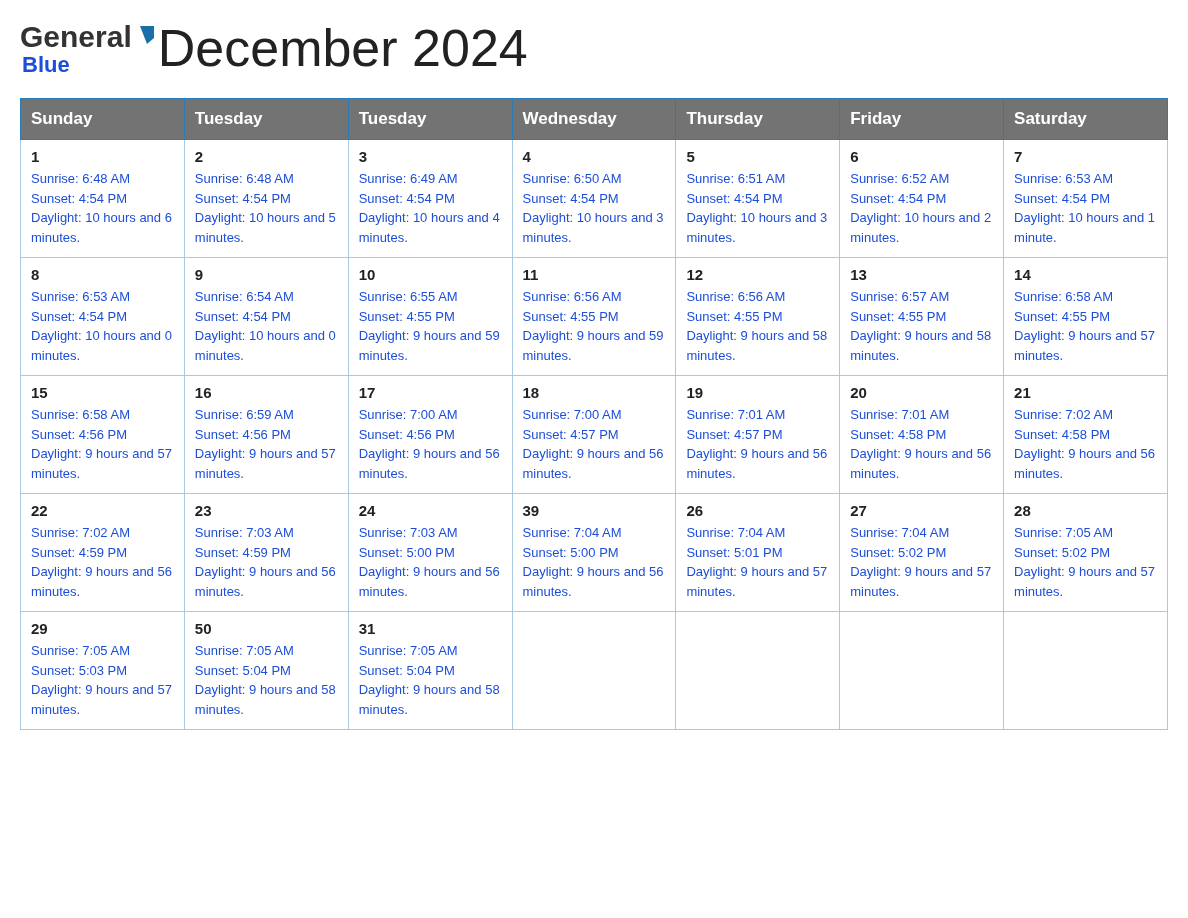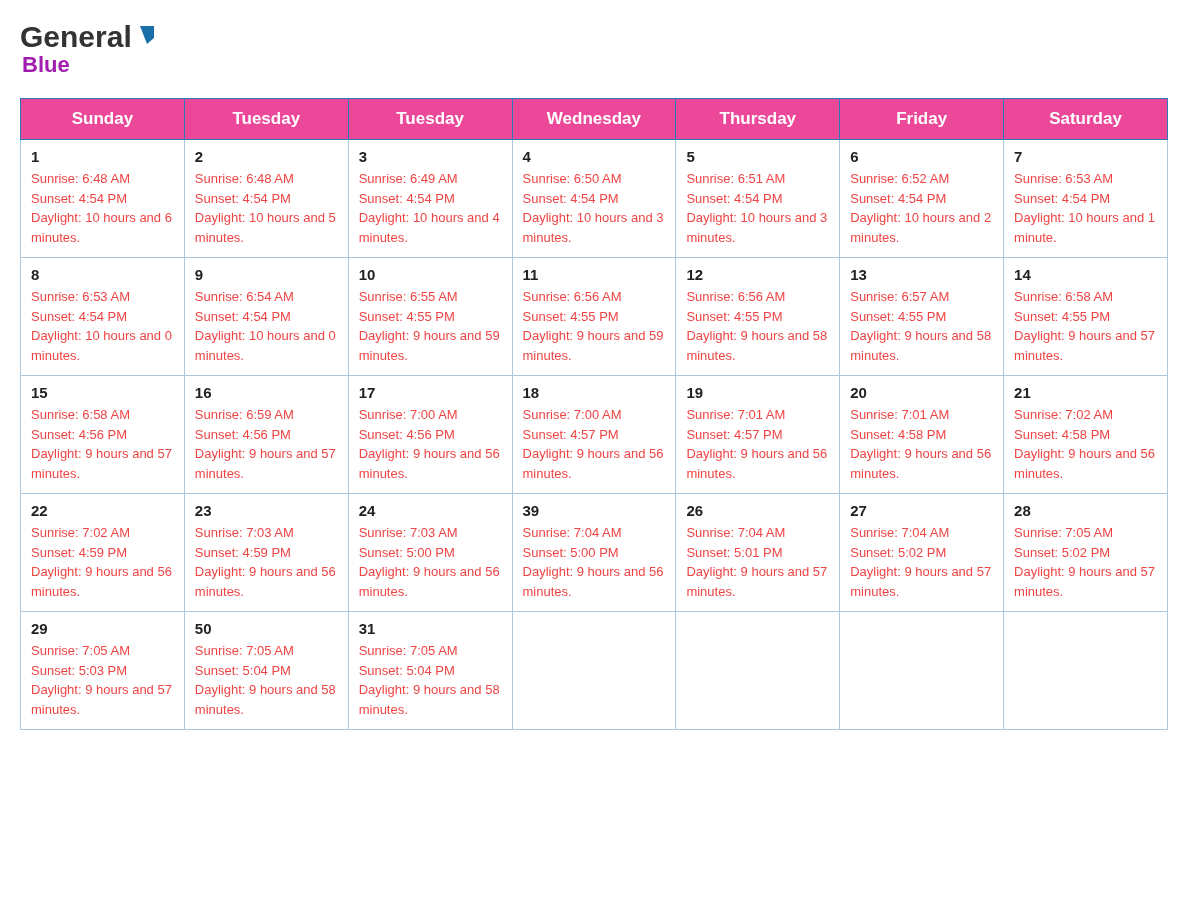--- a/index.html
+++ b/index.html
@@ -33,26 +33,26 @@
       font-size: 24px;
       color: #444;
       margin-top: 4px;
     }
     .calendar {
       width: 100%;
       border-collapse: collapse;
       border: 1px solid #2a7ab5;
     }
     .calendar thead th {
-      background-color: #ec4899;
+      background-color: #737373;
       color: #fff;
       font-size: 17px;
       font-weight: bold;
       padding: 10px 10px;
-      text-align: center;
+      text-align: left;
       border: 1px solid #2a7ab5;
     }
     .calendar tbody td {
       vertical-align: top;
       padding: 8px 10px 10px 10px;
       border: 1px solid #aac8e0;
       width: calc(100% / 7);
       font-size: 13px;
       color: #222;
       background: #fff;
@@ -60,21 +60,21 @@
     .day-number {
       font-size: 15px;
       font-weight: bold;
       color: #222;
       margin-bottom: 4px;
       display: block;
     }
     .day-info {
       font-size: 13px;
       line-height: 1.5;
-      color: #ef4444;
+      color: #1d4ed8;
     }
     .empty-cell {
       background: #fff;
     }
     .logo-line1 {
       display: flex;
       align-items: center;
       font-size: 30px;
       font-weight: bold;
       color: #333;
@@ -82,21 +82,21 @@
     .logo-line1 .general-text {
       color: #333;
     }
     .logo-arrow-svg {
       margin-left: 4px;
       margin-top: -4px;
     }
     .logo-line2 {
       font-size: 22px;
       font-weight: bold;
-      color: #a21caf;
+      color: #1d4ed8;
       margin-top: -2px;
       margin-left: 2px;
     }
     tr.week-row td {
       height: 100px;
     }
     tr.last-row td {
       height: 100px;
     }
   </style>
@@ -107,20 +107,21 @@
   <div class="logo">
     <div class="logo-line1">
       <span class="general-text">General</span>
       <svg class="logo-arrow-svg" width="22" height="22" viewBox="0 0 22 22">
         <polygon points="4,2 18,2 18,14 11,20" fill="#1a6fa8"></polygon>
       </svg>
     </div>
     <div class="logo-line2">Blue</div>
   </div>
   <div class="title-block">
+    <div class="month-title">December 2024</div>
   </div>
 </div>
 
 <table class="calendar">
   <thead>
     <tr>
 
     <th>Sunday</th>
         <th>Tuesday</th>
         <th>Tuesday</th>

